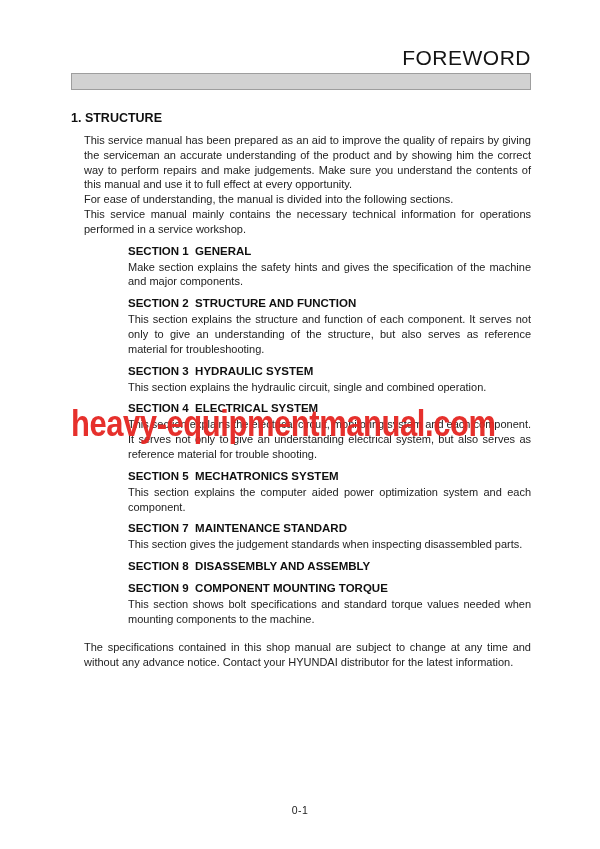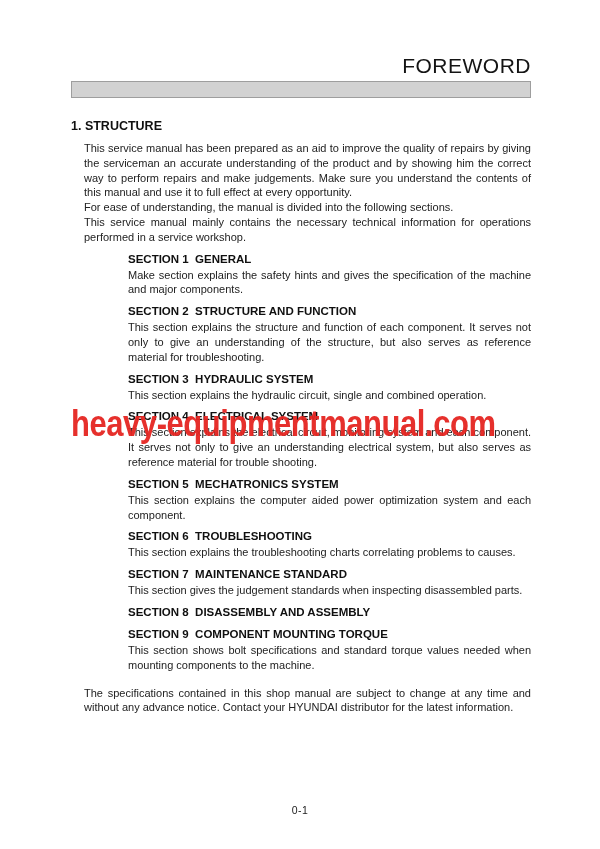--- a/index.html
+++ b/index.html
@@ -9,21 +9,21 @@
     width: 600px;
     height: 849px;
     background: #ffffff;
     font-family: "Liberation Sans", sans-serif;
     color: #1e1e1e;
     overflow: hidden;
   }
   .content {
     position: absolute;
     left: 71px;
-    top: 8px;
+    top: 0;
     width: 460px;
   }
   .foreword-title {
     margin-top: 46px;
     text-align: right;
     font-size: 21px;
     line-height: 24px;
     letter-spacing: 0.5px;
     color: #141414;
   }
@@ -144,24 +144,20 @@
         <div class="section-item">
           <div class="title">SECTION 4  ELECTRICAL SYSTEM</div>
           <div class="body">This section explains the electrical circuit, monitoring system and each component.   It serves not only to give an understanding electrical system, but also serves as reference material for trouble shooting.</div>
         </div>
 
         <div class="section-item">
           <div class="title">SECTION 5  MECHATRONICS SYSTEM</div>
           <div class="body">This section explains the computer aided power optimization system and each component.</div>
         </div>
 
-        <div class="section-item">
-          <div class="title">SECTION 6  TROUBLESHOOTING</div>
-          <div class="body">This section explains the troubleshooting charts correlating problems to causes.</div>
-        </div>
 
         <div class="section-item">
           <div class="title">SECTION 7  MAINTENANCE STANDARD</div>
           <div class="body">This section gives the judgement standards when inspecting disassembled parts.</div>
         </div>
 
         <div class="section-item">
           <div class="title">SECTION 8  DISASSEMBLY AND ASSEMBLY</div>
         </div>
 

